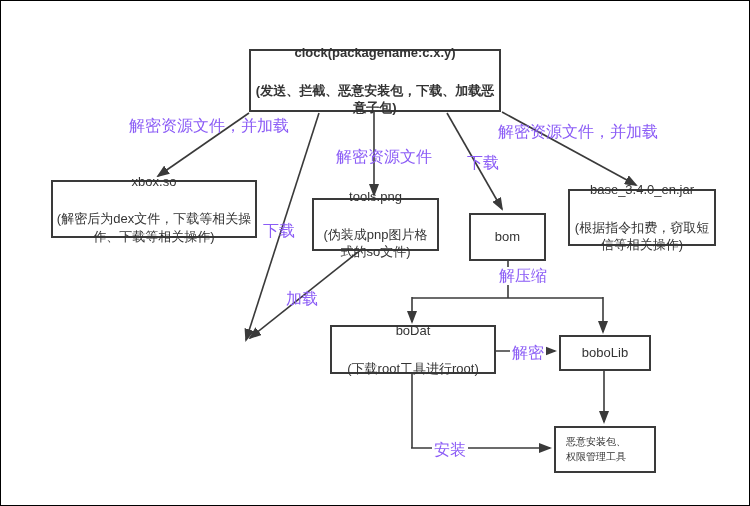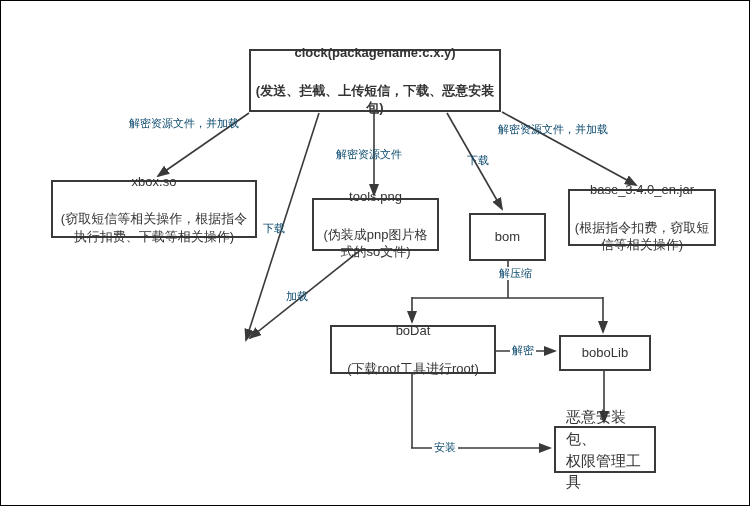--- a/index.html
+++ b/index.html
@@ -25,27 +25,27 @@
     align-items:center;
     text-align:center;
     font-size:13px;
     line-height:1.35;
     padding:2px 3px;
     gap:20px;
   }
   .node.bold{font-weight:bold;}
   .node.left{align-items:flex-start;text-align:left;padding-left:10px;}
   .nt,.nd{width:100%;}
-  .node.left .nt{width:auto;white-space:pre-line;font-size:15px;line-height:1.45;}
+  .node.left .nt{width:auto;white-space:pre-line;font-size:10px;line-height:1.45;}
   .elabel{
     position:absolute;
-    font-size:11px;
+    font-size:16px;
     line-height:1;
     white-space:nowrap;
-    color:#0c4a6e;
+    color:#8b5cf6;
   }
   .elabel.bg{background:#fff;padding:1px 2px;}
 </style>
 </head>
 <body>
 
 <div class="canvas">
 
   <svg class="edges" viewBox="0 0 750 506">
     <defs>
@@ -64,26 +64,26 @@
     <line x1="411" y1="296" x2="411" y2="321" marker-end="url(#arw)"></line>
     <line x1="602" y1="296" x2="602" y2="331" marker-end="url(#arw)"></line>
     <line x1="495" y1="350" x2="554" y2="350" marker-end="url(#arw)"></line>
     <line x1="411" y1="373" x2="411" y2="447"></line>
     <line x1="410" y1="447" x2="549" y2="447" marker-end="url(#arw)"></line>
     <line x1="603" y1="370" x2="603" y2="421" marker-end="url(#arw)"></line>
   </svg>
 
   <div class="node bold" style="left:248px;top:48px;width:252px;height:63px">
     <div class="nt">clock(packagename:c.x.y)</div>
-    <div class="nd">(发送、拦截、上传短信，下载、恶意安装包)</div>
+    <div class="nd">(发送、拦截、恶意安装包，下载、加载恶意子包)</div>
   </div>
 
   <div class="node" style="left:50px;top:179px;width:206px;height:58px">
     <div class="nt">xbox.so</div>
-    <div class="nd">(窃取短信等相关操作，根据指令执行扣费、下载等相关操作)</div>
+    <div class="nd">(解密后为dex文件，下载等相关操作、下载等相关操作)</div>
   </div>
 
   <div class="node" style="left:311px;top:197px;width:127px;height:53px">
     <div class="nt">tools.png</div>
     <div class="nd">(伪装成pnp图片格式的so文件)</div>
   </div>
 
   <div class="node" style="left:468px;top:212px;width:77px;height:48px">
     <div class="nt">bom</div>
   </div>

